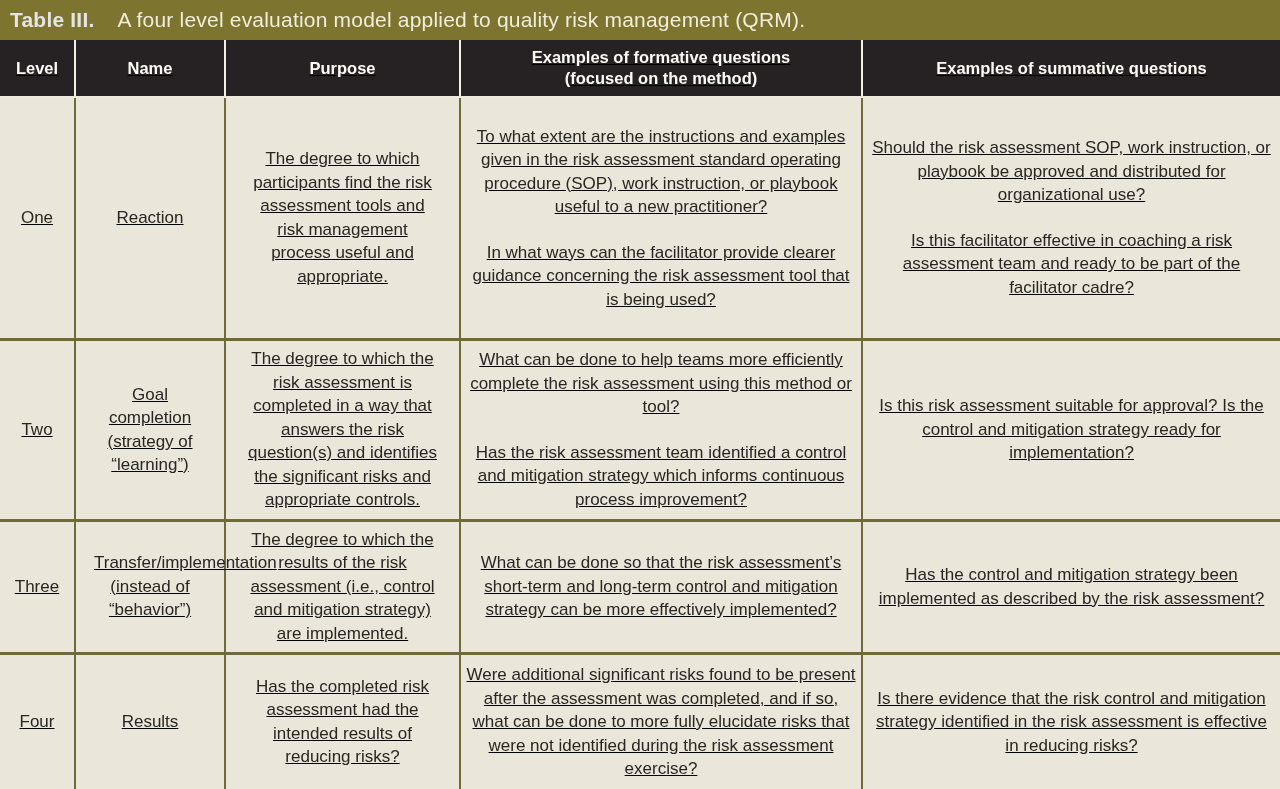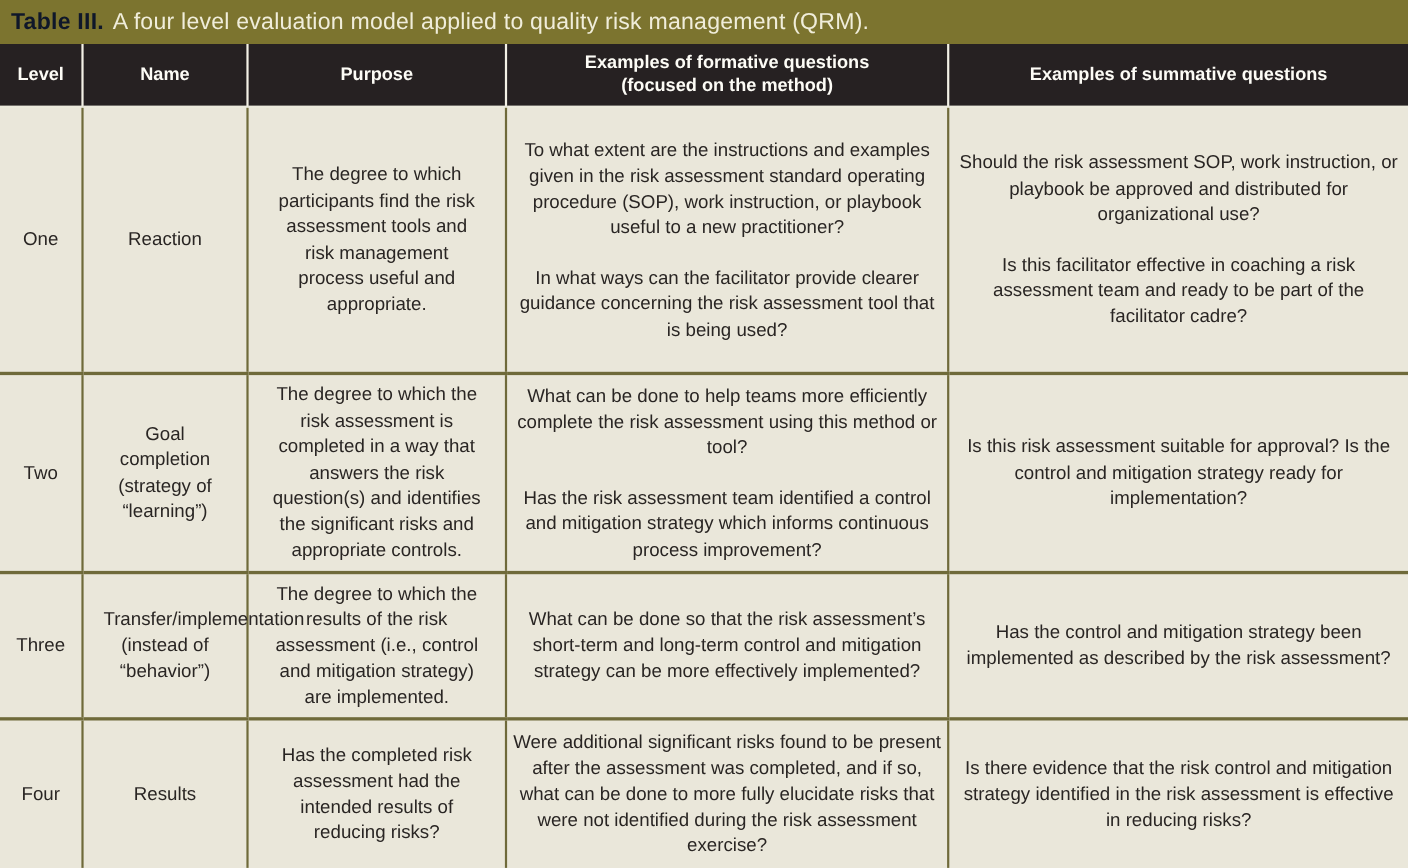--- a/index.html
+++ b/index.html
@@ -22,30 +22,31 @@
     color: #f0edda;
     display: flex;
     align-items: center;
     padding-left: 10px;
     box-sizing: border-box;
     font-size: 21px;
     letter-spacing: 0.2px;
   }
   .title-bar .num {
     font-weight: bold;
-    color: #0f172a;
+    color: #e5e5e5;
   }
   .title-bar .txt {
-    margin-left: 8px;
+    margin-left: 23px;
   }
   
   table.qrm {
     border-collapse: collapse;
     table-layout: fixed;
     width: 1280px;
+    text-decoration: underline;
   }
   thead th {
     background: #262122;
     color: #fdfcf6;
     font-weight: bold;
     font-size: 16.5px;
     line-height: 21px;
     height: 57px;
     text-align: center;
     vertical-align: middle;

